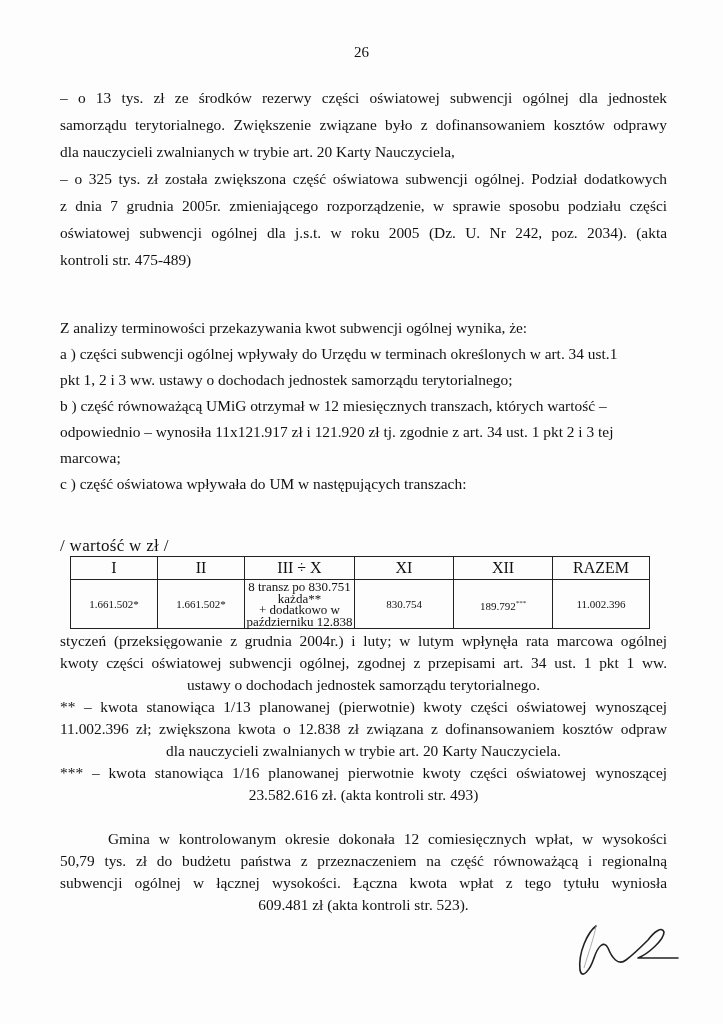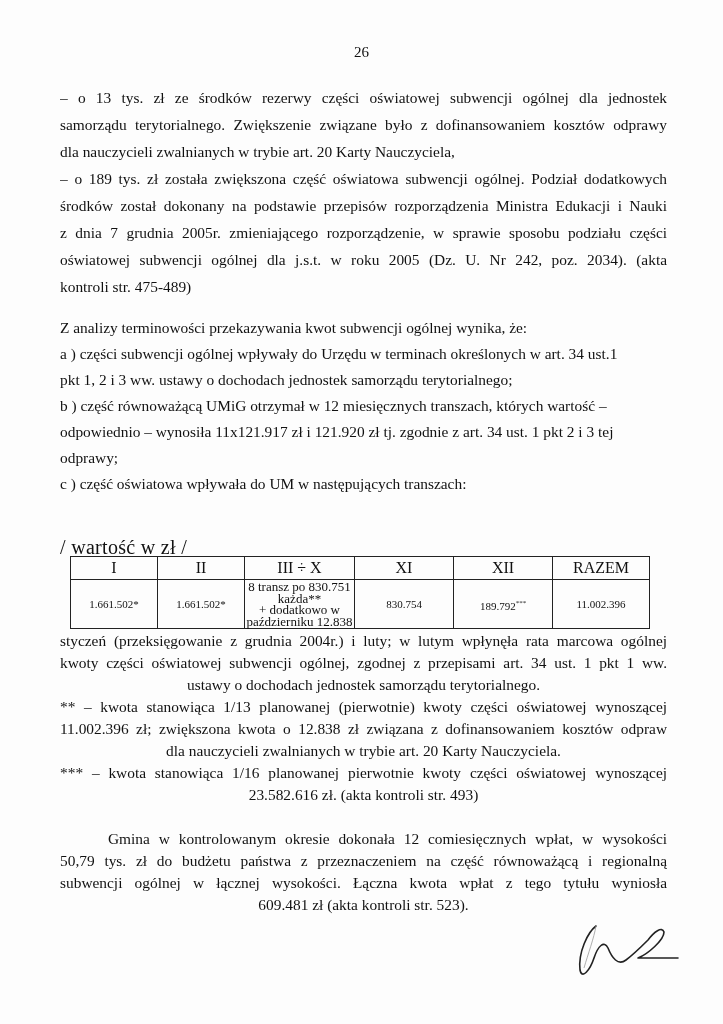--- a/index.html
+++ b/index.html
@@ -69,21 +69,21 @@
     .l3 {
       display: block;
       height: 26px;
       line-height: 26px;
       white-space: nowrap;
     }
     .unit-label {
       position: absolute;
       left: 60px;
       top: 536px;
-      font-size: 20px;
+      font-size: 17px;
       letter-spacing: 0.3px;
     }
     table.tranches {
       position: absolute;
       left: 70px;
       top: 556px;
       border-collapse: collapse;
       width: 579px;
       table-layout: fixed;
     }
@@ -121,34 +121,33 @@
 <body>
 
 <div class="page">
 
   <div class="page-number">26</div>
 
   <div class="block" style="top:84px;">
     <span class="jl">–  o 13 tys. zł ze środków rezerwy części oświatowej subwencji ogólnej dla jednostek</span>
     <span class="jl">samorządu terytorialnego. Zwiększenie związane było z dofinansowaniem kosztów odprawy</span>
     <span class="line">dla nauczycieli zwalnianych w trybie art. 20 Karty Nauczyciela,</span>
-    <span class="jl">– o 189 tys. zł została zwiększona część oświatowa subwencji ogólnej. Podział dodatkowych</span>
-    <span class="jl">środków został dokonany na podstawie przepisów rozporządzenia Ministra Edukacji i Nauki</span>
+    <span class="jl">– o 325 tys. zł została zwiększona część oświatowa subwencji ogólnej. Podział dodatkowych</span>
     <span class="jl">z dnia 7 grudnia 2005r. zmieniającego rozporządzenie, w sprawie sposobu podziału części</span>
     <span class="jl">oświatowej subwencji ogólnej dla j.s.t. w roku 2005 (Dz. U. Nr 242, poz. 2034). (akta</span>
     <span class="line">kontroli str. 475-489)</span>
   </div>
 
   <div class="block" style="top:315px;">
     <span class="l3">Z analizy terminowości przekazywania kwot subwencji ogólnej wynika, że:</span>
     <span class="l3">a )  części subwencji ogólnej wpływały do Urzędu w terminach określonych w art. 34 ust.1</span>
     <span class="l3">pkt 1, 2 i 3 ww. ustawy o dochodach jednostek samorządu terytorialnego;</span>
     <span class="l3">b )  część równoważącą UMiG otrzymał w 12 miesięcznych transzach, których wartość –</span>
     <span class="l3">odpowiednio – wynosiła 11x121.917 zł i 121.920 zł tj. zgodnie z art. 34 ust. 1 pkt 2 i 3 tej</span>
-    <span class="l3">odprawy;</span>
+    <span class="l3">marcowa;</span>
     <span class="l3">c )  część oświatowa wpływała do UM w następujących transzach:</span>
   </div>
 
   <div class="unit-label">/  wartość  w  zł  /</div>
   <table class="tranches">
     <colgroup>
       <col style="width:87px">
         <col style="width:87px">
         <col style="width:110px">
       <col style="width:99px">

